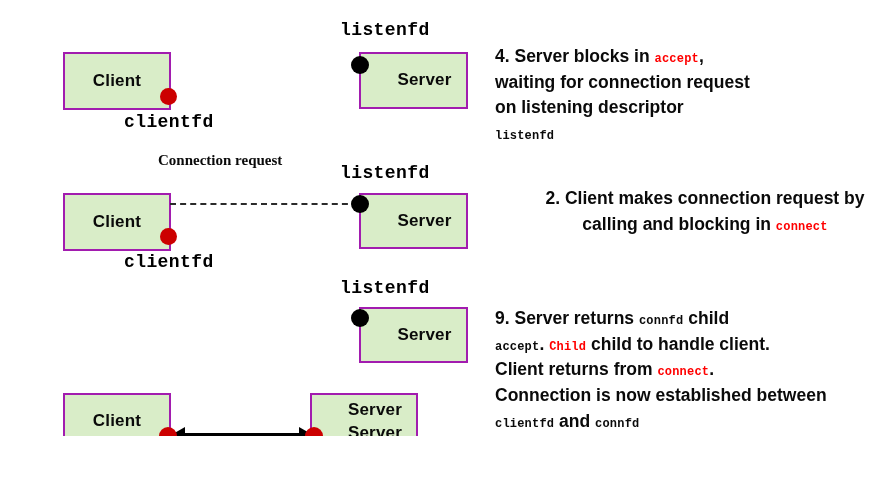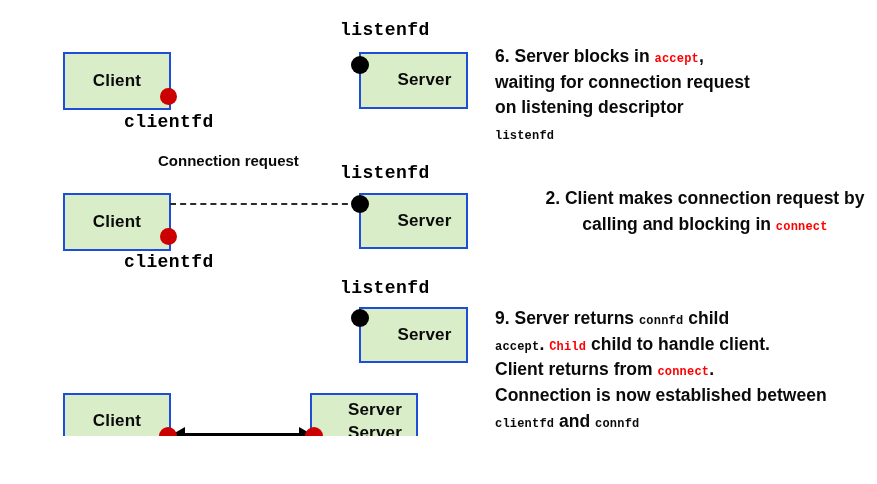--- a/index.html
+++ b/index.html
@@ -15,21 +15,21 @@
     width: 877px;
     height: 436px;
     background: #ffffff;
     overflow: hidden;
     margin-left: 40px;
   }
   .node-box {
     position: absolute;
     box-sizing: border-box;
     background: #d9edc8;
-    border: 2px solid #1d4ed8;
+    border: 2px solid #a21caf;
     display: flex;
     flex-direction: column;
     align-items: center;
     justify-content: center;
     font-family: "Liberation Sans", sans-serif;
     font-weight: bold;
     font-size: 17px;
     color: #0a0a0a;
     line-height: 1.35;
     letter-spacing: 0.2px;
@@ -76,21 +76,21 @@
     border-right: 14px solid #000000;
   }
   .arrow-head.right {
     border-top: 8px solid transparent;
     border-bottom: 8px solid transparent;
     border-left: 14px solid #000000;
   }
 
   .conn-label {
     position: absolute;
-    font-family: Liberation Sans, sans-serif;
+    font-family: Liberation Serif, serif;
     font-weight: bold;
     font-size: 15px;
     color: #0a0a0a;
     text-align: center;
     line-height: 1.45;
     white-space: nowrap;
   }
 
   .step-text {
     position: absolute;
@@ -128,21 +128,21 @@
     <div class="node-box offset-right" style="left:319px; top:52px; width:109px; height:57px;">
       <span class="nb-line">Server</span>
     </div>
 
     <div class="dot red" style="left:120px; top:88px; width:17px; height:17px;"></div>
 
     <div class="dot black" style="left:311px; top:56px; width:18px; height:18px;"></div>
 
     <div class="fd-label" style="left:84px; top:112px;">clientfd</div>
 
-    <div class="step-text" style="left:455px; top:44px;" id="step-1-text"><span class="frag">6. Server blocks in </span><span class="frag mono red">accept</span><span class="frag">,
+    <div class="step-text" style="left:455px; top:44px;" id="step-1-text"><span class="frag">4. Server blocks in </span><span class="frag mono red">accept</span><span class="frag">,
 waiting for connection request
 on listening descriptor
 </span><span class="frag mono">listenfd</span></div>
   </div>
 
   <div>
 
     <div class="conn-label" style="left:118px; top:150px; width:120px;">
       <span class="nb-line">Connection</span>
       <span class="nb-line">request</span>

